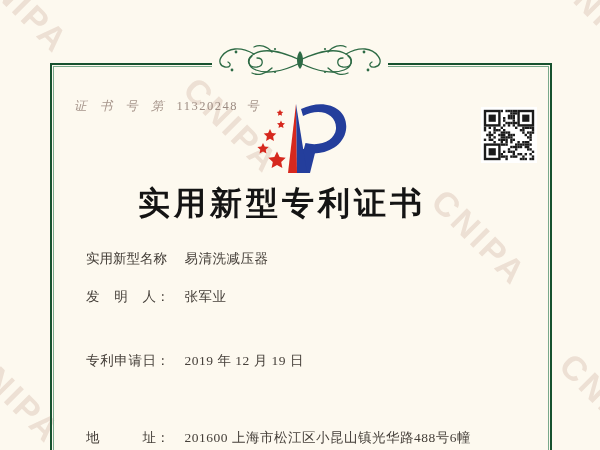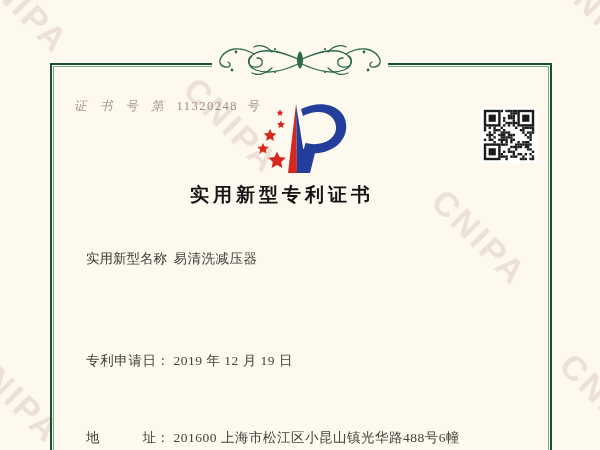--- a/index.html
+++ b/index.html
@@ -40,33 +40,33 @@
     font-size:12.5px;color:#a6958b;letter-spacing:1px;white-space:nowrap;
   }
   .certno .zh{letter-spacing:5px;font-style:italic;}
   .certno .num{letter-spacing:1.5px;margin:8px 4px;color:#9e8d84;}
   
   .logo{position:absolute;left:248px;top:100px;width:108px;height:78px;}
   .qr{position:absolute;left:481px;top:107px;width:56px;height:56px;background:#ffffff;}
   
   .title{
     position:absolute;left:50px;top:182px;width:460px;
-    text-align:center;font-size:19px;font-weight:bold;color:#141414;
+    text-align:center;font-size:32px;font-weight:bold;color:#141414;
     letter-spacing:4px;text-indent:4px;white-space:nowrap;
   }
   
   .fields{position:absolute;left:86px;top:0;width:460px;height:450px;}
   .frow{position:absolute;left:0;font-size:13.5px;color:#46403a;white-space:nowrap;}
   .frow .lbl{
     display:inline-block;width:70px;
     text-align:justify;text-align-last:justify;
     vertical-align:top;
   }
   .frow .colon{display:inline-block;}
-  .frow .val{display:inline-block;margin-left:4px;letter-spacing:0.5px;}
+  .frow .val{display:inline-block;margin-left:15px;letter-spacing:0.5px;}
   .r0{top:250px;} .r1{top:288px;} .r2{top:326px;}
   .r3{top:352px;} .r4{top:397px;} .r5{top:429px;}
 </style>
 </head>
 <body>
 
 <div class="wm wm1">CNIPA</div>
 <div class="wm wm2">CNIPA</div>
 <div class="wm wm3">CNIPA</div>
 <div class="wm wm4">CNIPA</div>
@@ -282,19 +282,22 @@
     <rect x="48.4" y="50.8" width="2.4" height="2.4" fill="#1b1b1b"></rect>
     <rect x="50.8" y="50.8" width="2.4" height="2.4" fill="#1b1b1b"></rect>
   </svg>
 
 <div class="title">实用新型专利证书</div>
 
 <div class="fields">
   <div class="frow r0">
     <span class="lbl">实用新型名称</span><span class="colon">：</span><span class="val">易清洗减压器</span>
   </div>
+  <div class="frow r1">
+    <span class="lbl">发明人</span><span class="colon">：</span><span class="val">张军业</span>
+  </div>
   <div class="frow r3">
     <span class="lbl">专利申请日</span><span class="colon">：</span><span class="val">2019 年 12 月 19 日</span>
   </div>
   <div class="frow r5">
     <span class="lbl">地址</span><span class="colon">：</span><span class="val">201600 上海市松江区小昆山镇光华路488号6幢</span>
   </div>
 </div>
 
 </body></html>

